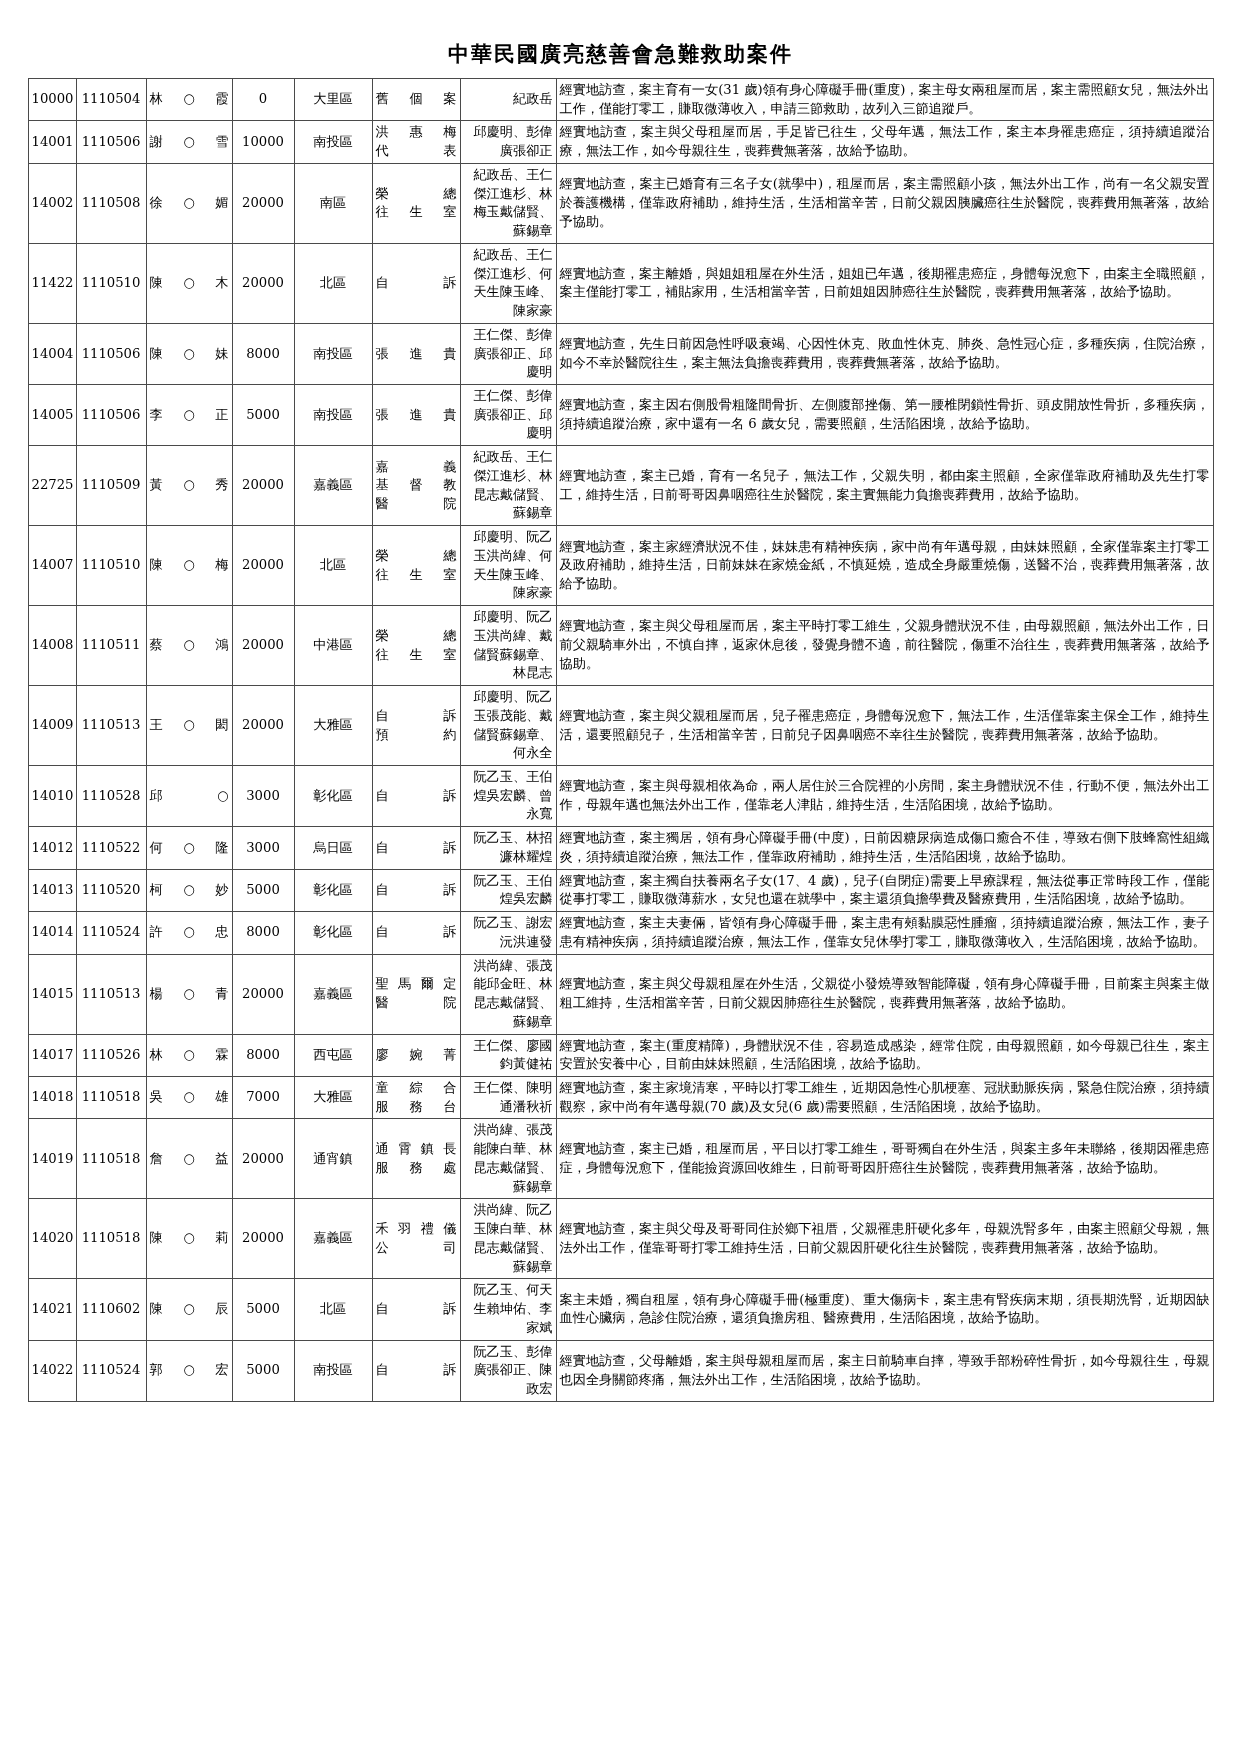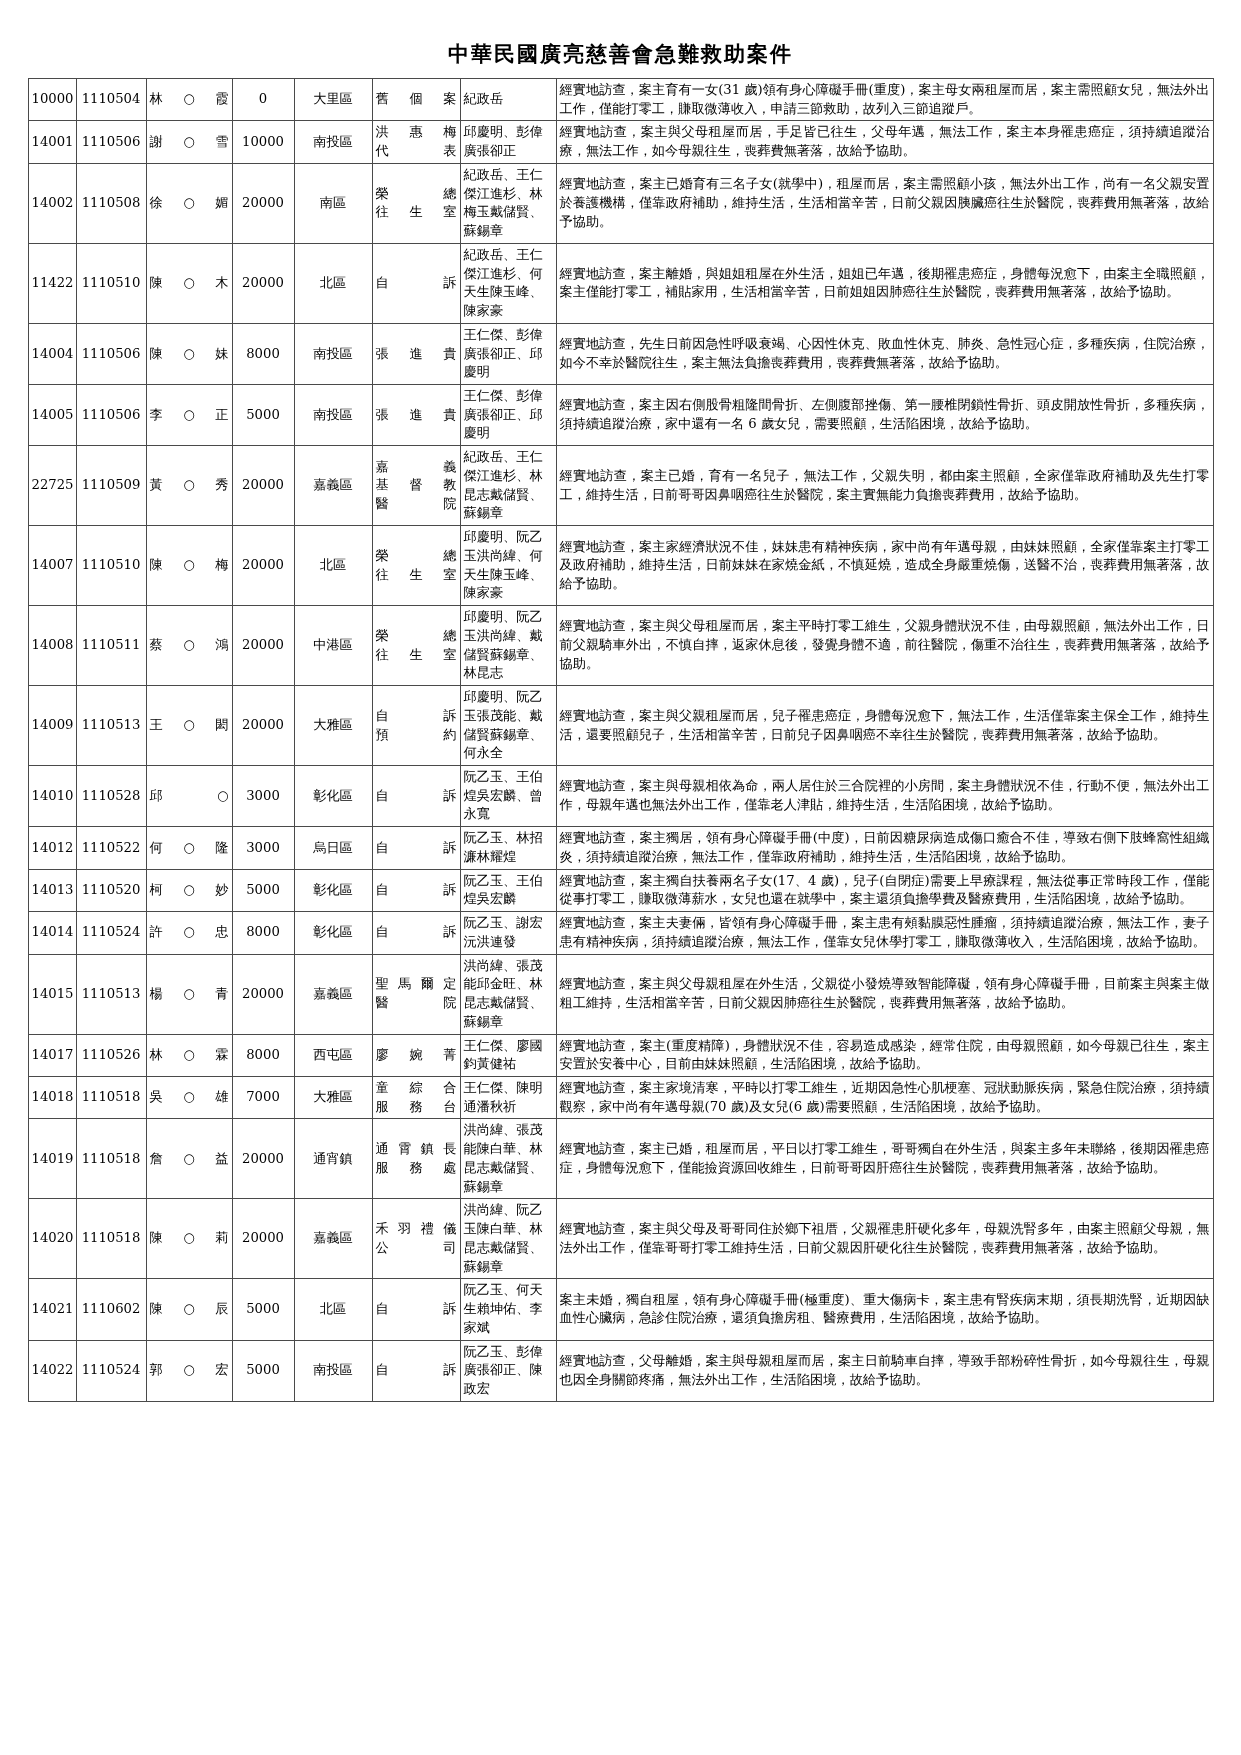--- a/index.html
+++ b/index.html
@@ -76,21 +76,21 @@
     text-align-last: justify;
     padding-left: 5px;
     padding-right: 5px;
   }
   td.cell-src .src-line {
     display: block;
     text-align: justify;
     text-align-last: justify;
   }
   td.cell-staff {
-    text-align: left;
+    text-align: right;
     vertical-align: middle;
     padding-left: 3px;
     line-height: 1.45;
   }
   td.cell-desc {
     text-align: justify;
     vertical-align: middle;
     padding-left: 5px;
     padding-right: 4px;
     line-height: 1.5;

